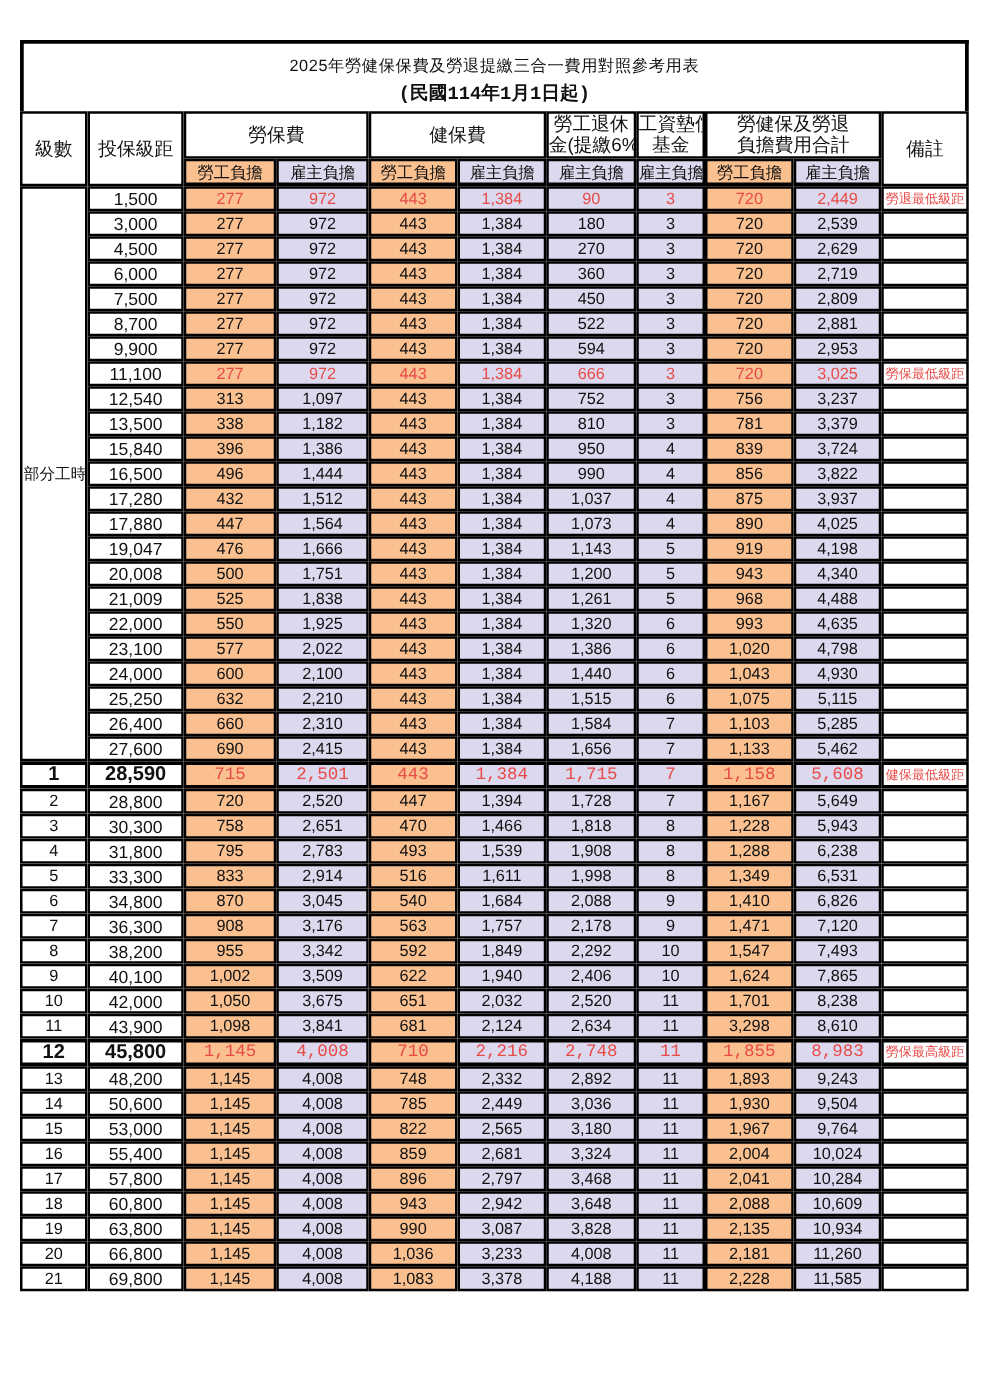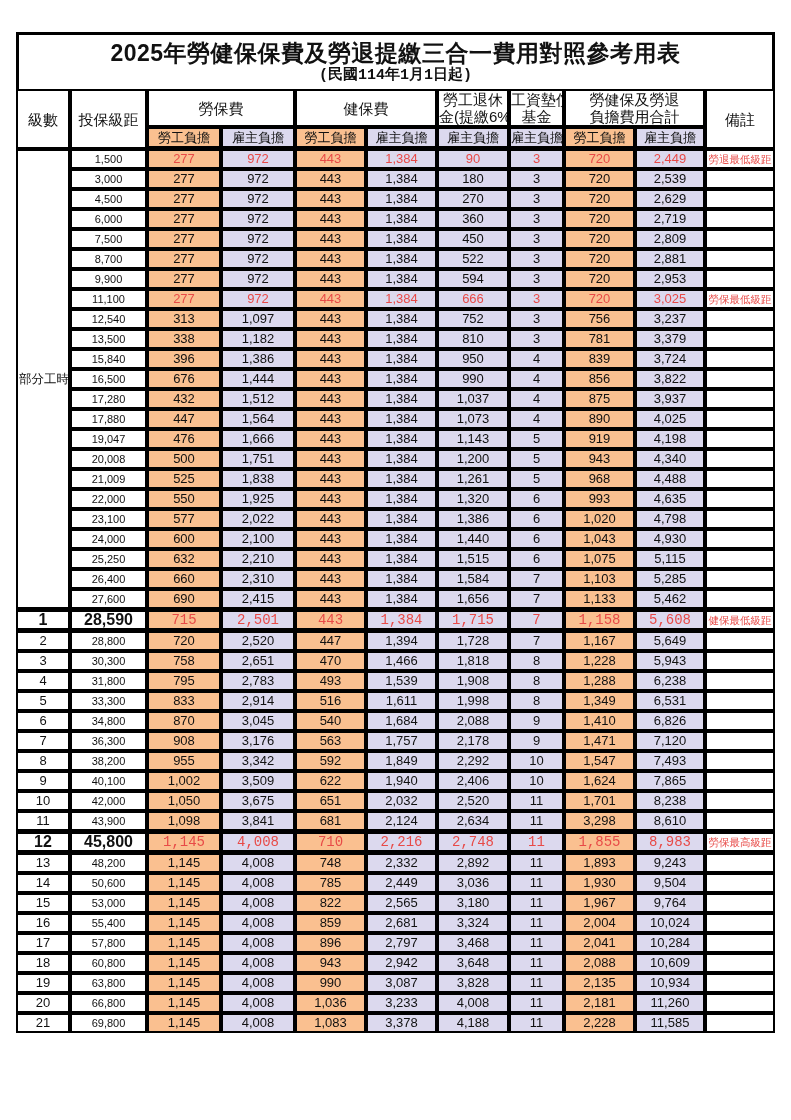--- a/index.html
+++ b/index.html
@@ -9,21 +9,21 @@
     color:#111;
     -webkit-font-smoothing:antialiased;
   }
   .page{padding:32px 16px 0 16px;}
 
   
   .title-box{
     width:753px;border:3px solid #000;border-bottom:none;
     text-align:center;padding:5px 0 4px 0;background:#fff;
   }
-  .title-main{font-size:23px;font-weight:700;line-height:26px;letter-spacing:.5px;}
+  .title-main{font-size:13px;font-weight:400;line-height:26px;letter-spacing:.5px;}
   .title-sub{font-size:15px;font-weight:700;line-height:19px;font-family:Liberation Mono, monospace;}
 
   
   table{
     border-collapse:separate;border-spacing:0;table-layout:fixed;
     width:759px;background:#fff;
   }
   th,td{
     border:2px solid #000;box-sizing:border-box;
     text-align:center;vertical-align:middle;
@@ -34,21 +34,21 @@
   thead tr.sub th{height:17px;font-size:13px;border-bottom-width:3px;}
   .c-or{background:#FAC090;}
   .c-lv{background:#DCD9EE;}
 
   tbody td{height:17.5px;font-size:13px;line-height:16px;background:#fff;}
   td.level{font-size:13px;}
   td.level.pt{
     font-size:12.5px;text-align:right;padding-left:1px;
     letter-spacing:0;vertical-align:middle;
   }
-  td.salary{font-size:11px;}
+  td.salary{font-size:14px;}
   td.note{font-size:10.5px;color:#E84A47;letter-spacing:0;margin-top:32px;}
   tr.hl td.val{color:#E84A47;}
   tr.big td{border-top-width:3px;border-bottom-width:3px;}
   tr.big td.level,tr.big td.salary{font-size:16px;font-weight:700;}
   tr.big td.val{font-size:14px;font-family:Liberation Mono, monospace;}
 </style>
 </head>
 <body>
 
 <div class="page">
@@ -223,21 +223,21 @@
           <td class="val c-or">443</td>
           <td class="val c-lv">1,384</td>
           <td class="val c-lv">950</td>
           <td class="val c-lv">4</td>
           <td class="val c-or">839</td>
           <td class="val c-lv">3,724</td>
           <td class="note"></td>
         </tr>
         <tr>
           <td class="salary">16,500</td>
-          <td class="val c-or">676</td>
+          <td class="val c-or">496</td>
           <td class="val c-lv">1,444</td>
           <td class="val c-or">443</td>
           <td class="val c-lv">1,384</td>
           <td class="val c-lv">990</td>
           <td class="val c-lv">4</td>
           <td class="val c-or">856</td>
           <td class="val c-lv">3,822</td>
           <td class="note"></td>
         </tr>
         <tr>

